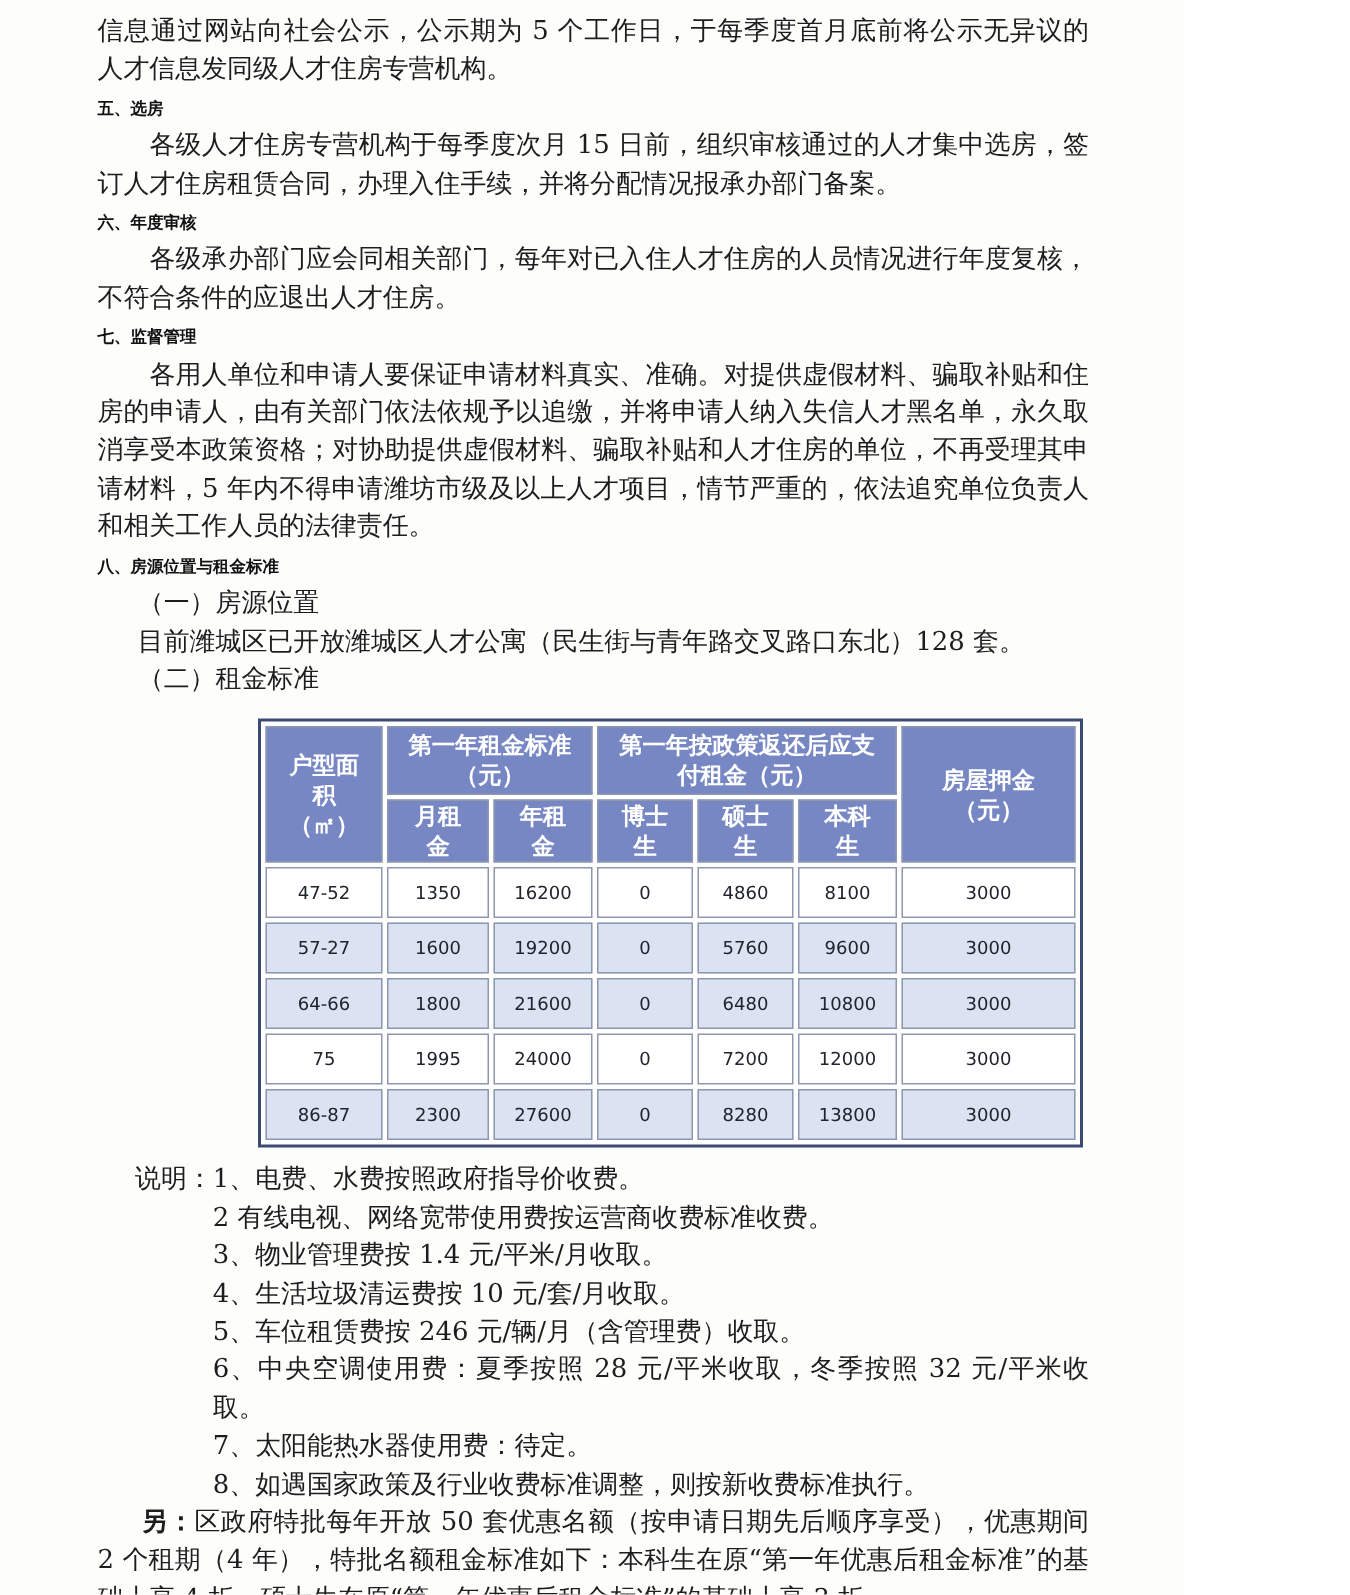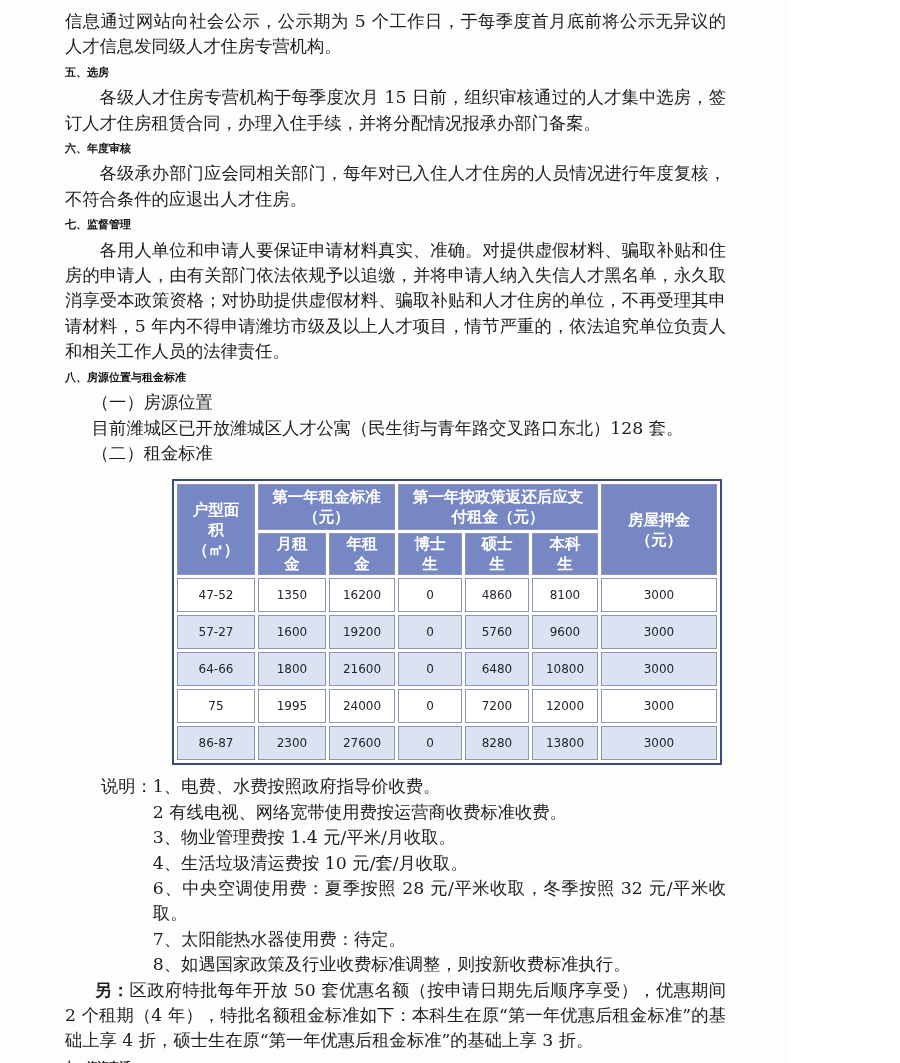--- a/index.html
+++ b/index.html
@@ -32,21 +32,21 @@
   table.rent th{
     background:#7687c4;color:#ffffff;font-weight:bold;
     font-size:15.5px;line-height:20px;
   }
   thead tr.r1 th{height:44px;}
   thead tr.r2 th{height:40px;}
   table.rent td{font-size:12px;height:32px;color:#20242c;background:#ffffff;}
   tbody tr.alt td{background:#dbe2f2;}
 
   
-  .notes{display:flex;margin-left:36px;}
+  .notes{display:flex;margin-left:25px;}
   .notes-label{white-space:nowrap;}
   .notes-items{flex:1;}
   .extra{text-indent:1.7em;}
   .extra b{font-family:"DejaVu Sans","Liberation Sans",sans-serif;}
 </style>
 </head>
 <body>
 
 <div class="page">
 
@@ -140,20 +140,21 @@
     </tbody>
   </table>
 
   <div class="notes">
     <span class="notes-label">说明：</span>
     <div class="notes-items">
       <p>1、电费、水费按照政府指导价收费。</p>
       <p>2 有线电视、网络宽带使用费按运营商收费标准收费。</p>
       <p>3、物业管理费按 1.4 元/平米/月收取。</p>
       <p>4、生活垃圾清运费按 10 元/套/月收取。</p>
+      <p>5、车位租赁费按 246 元/辆/月（含管理费）收取。</p>
       <p>6、中央空调使用费：夏季按照 28 元/平米收取，冬季按照 32 元/平米收取。</p>
       <p>7、太阳能热水器使用费：待定。</p>
       <p>8、如遇国家政策及行业收费标准调整，则按新收费标准执行。</p>
     </div>
   </div>
 
   <p class="extra"><b>另：</b><span>区政府特批每年开放 50 套优惠名额（按申请日期先后顺序享受），优惠期间 2 个租期（4 年），特批名额租金标准如下：本科生在原“第一年优惠后租金标准”的基础上享 4 折，硕士生在原“第一年优惠后租金标准”的基础上享 3 折。</span></p>
 
   <p class="h">九、咨询电话</p>
   <p class="ind1">潍城区住建局 8186267</p>

